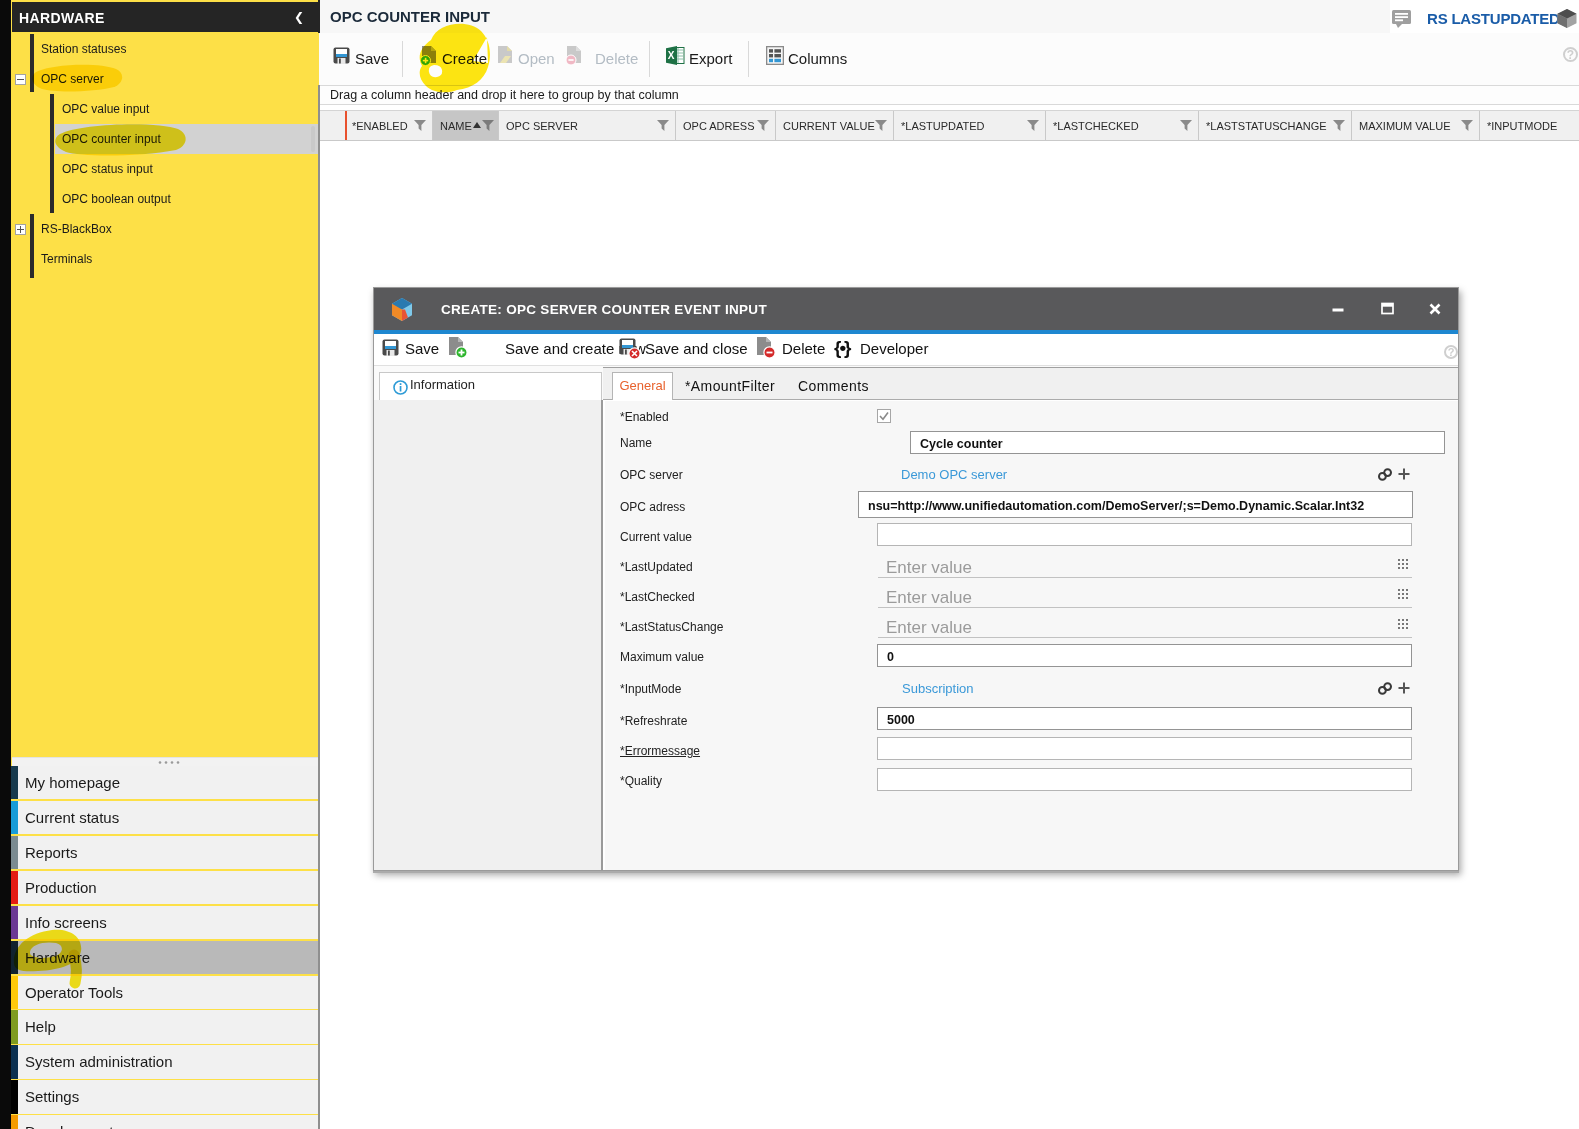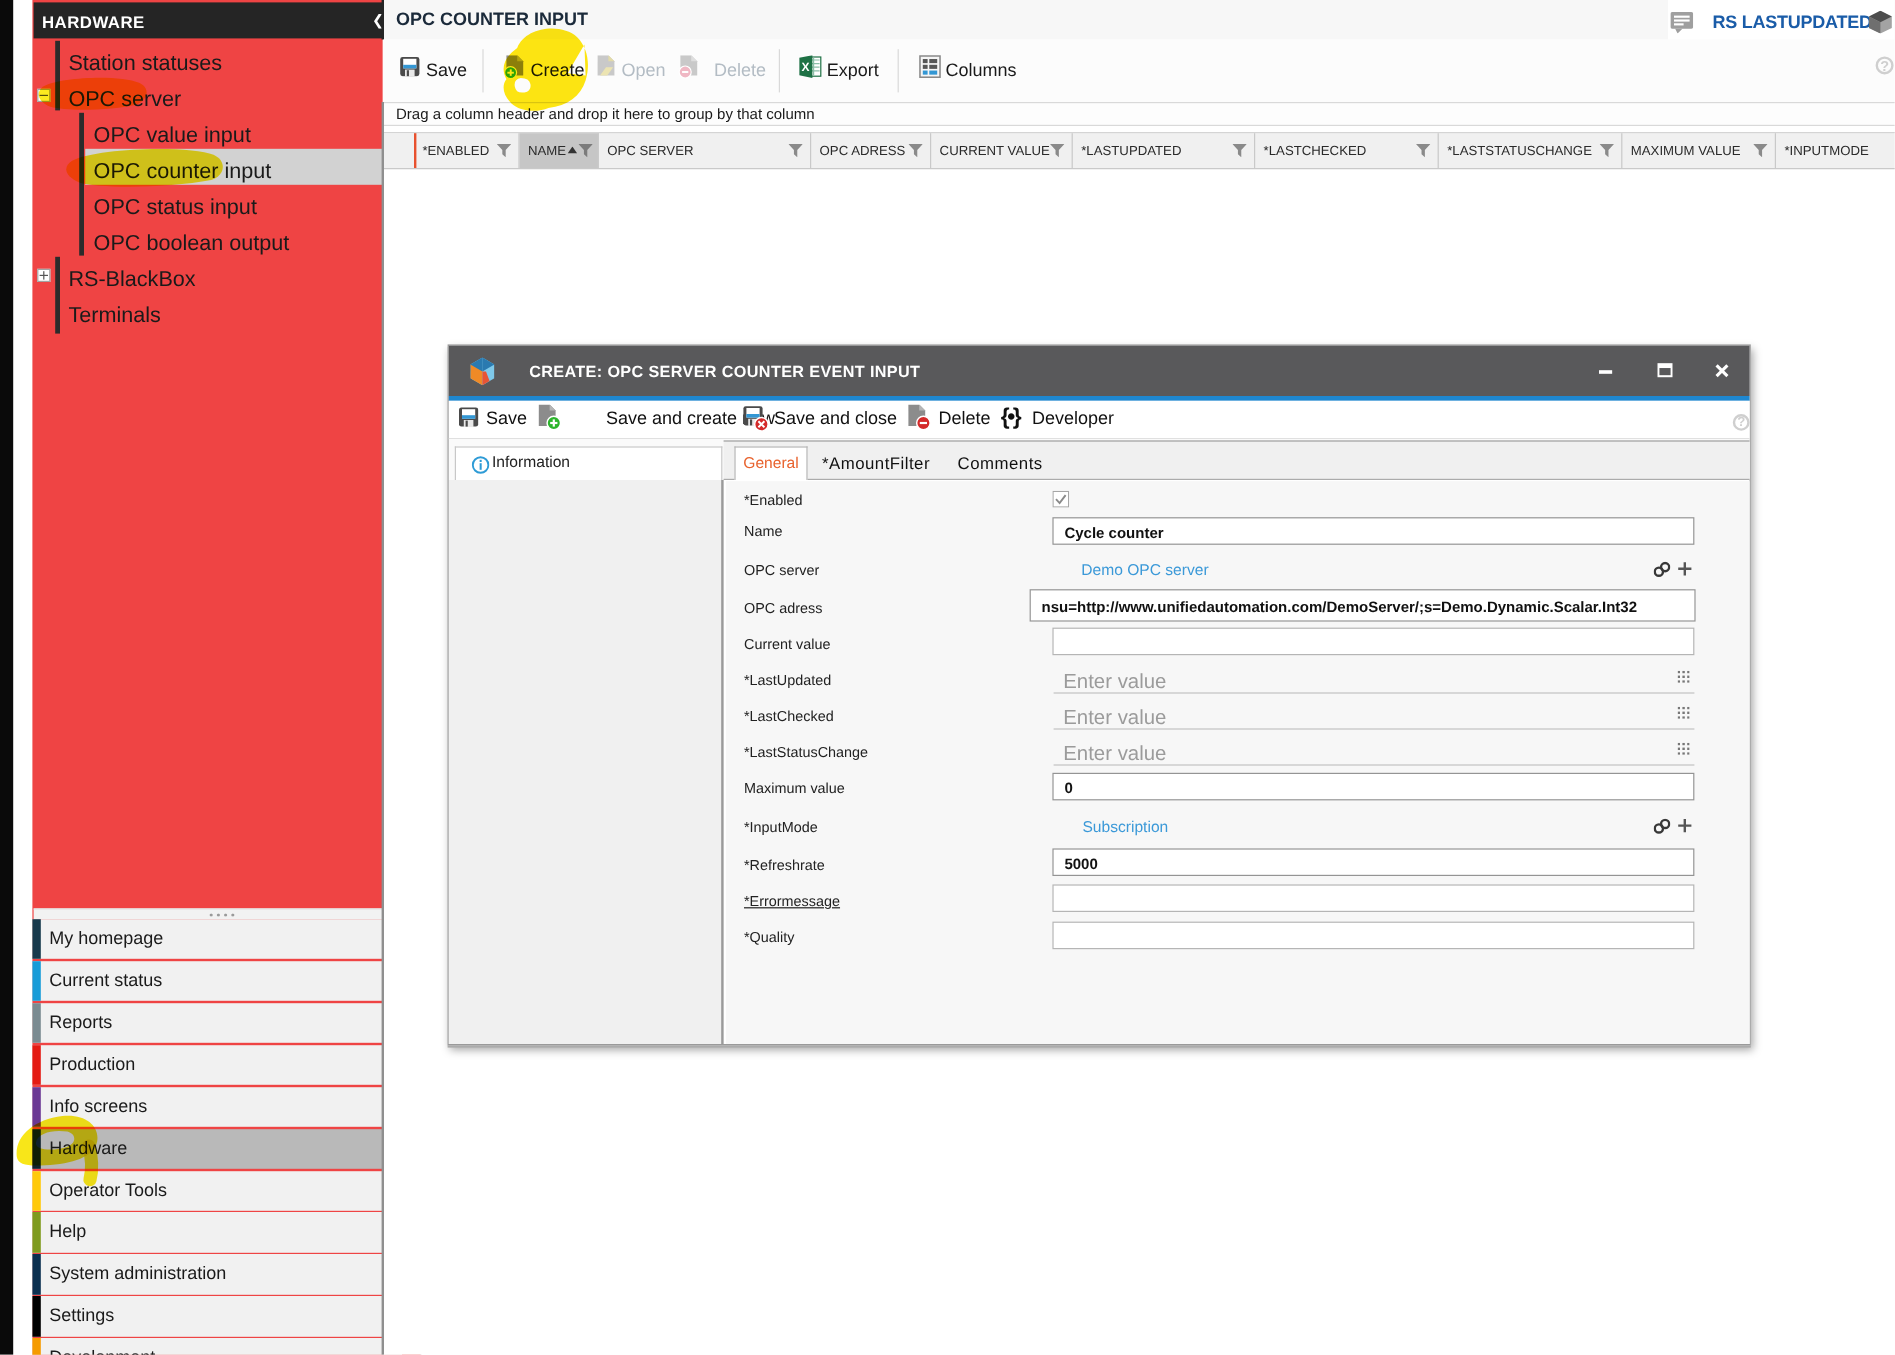--- a/index.html
+++ b/index.html
@@ -5,26 +5,26 @@
 * { margin:0; padding:0; box-sizing:border-box; }
 html,body { width:1579px; height:1129px; overflow:hidden; }
 body { font-family:"Liberation Sans", sans-serif; background:#fff; position:relative; }
 .abs { position:absolute; }
 svg { display:block; }
 
 
 #leftblack { left:0; top:0; width:11px; height:1129px; background:#0a0a0a; }
 
 
-#sidebar { left:11px; top:0; width:324px; height:1129px; background:#ef4444; border-right:1px solid #c9c9c9;margin-left:16px; }
+#sidebar { left:11px; top:0; width:324px; height:1129px; background:#fde047; border-right:1px solid #c9c9c9; }
 #sbheader { position:absolute; left:1px; top:2px; width:306px; height:30px; background:#252525; color:#fff; }
 #sbheader .t { position:absolute; left:7px; top:8px; font-size:14px; font-weight:bold; letter-spacing:0.4px; }
 #sbheader .chev { position:absolute; right:14px; top:8px; font-size:12px; }
 .treebar { position:absolute; width:4px; background:#2b2b2b; }
-.treeitem { position:absolute; font-size:18px; color:#1a1a1a; white-space:nowrap; }
+.treeitem { position:absolute; font-size:12px; color:#1a1a1a; white-space:nowrap; }
 .treesel { position:absolute; background:#d2d2d2; }
 .expbox { position:absolute; width:11px; height:11px; border:1px solid #a3a3a3; background:#fff; }
 .expbox .h { position:absolute; left:1px; top:4px; width:7px; height:1px; background:#555; }
 .expbox .v { position:absolute; left:4px; top:1px; width:1px; height:7px; background:#555; }
 
 
 #splitter { position:absolute; left:1px; top:757px; width:306px; height:9px; background:#f2f2f2; border-top:1px solid #e3e3e3; }
 #splitter .dots { position:absolute; left:146px; top:3px; }
 
 
@@ -453,21 +453,21 @@
   <div class="formlbl" style="top:212px;">OPC adress</div>
   <div class="formlbl" style="top:242px;">Current value</div>
   <div class="formlbl" style="top:272px;">*LastUpdated</div>
   <div class="formlbl" style="top:302px;">*LastChecked</div>
   <div class="formlbl" style="top:332px;">*LastStatusChange</div>
   <div class="formlbl" style="top:362px;">Maximum value</div>
   <div class="formlbl" style="top:394px;">*InputMode</div>
   <div class="formlbl" style="top:426px;">*Refreshrate</div>
   <div class="formlbl" style="top:456px;text-decoration:underline;">*Errormessage</div>
   <div class="formlbl" style="top:486px;">*Quality</div>
-  <div class="inpt" style="top:143px;">Cycle counter</div>
+  <div class="inpt" style="top:143px;margin-left:33px;">Cycle counter</div>
   <div class="linkt" style="left:527px; top:179px;">Demo OPC server</div>
   <div class="inpt" style="left:484px; top:203px; width:555px; height:27px; padding-top:7px;">nsu=http://www.unifiedautomation.com/DemoServer/;s=Demo.Dynamic.Scalar.Int32</div>
   <div class="inpte" style="top:235px;"></div>
   <div class="uline" style="top:265px;">Enter value</div>
   <div class="uline" style="top:295px;">Enter value</div>
   <div class="uline" style="top:325px;">Enter value</div>
   <div class="inpt" style="top:356px;">0</div>
   <div class="linkt" style="left:528px; top:393px;">Subscription</div>
   <div class="inpt" style="top:419px;">5000</div>
   <div class="inpte" style="top:449px;"></div>

